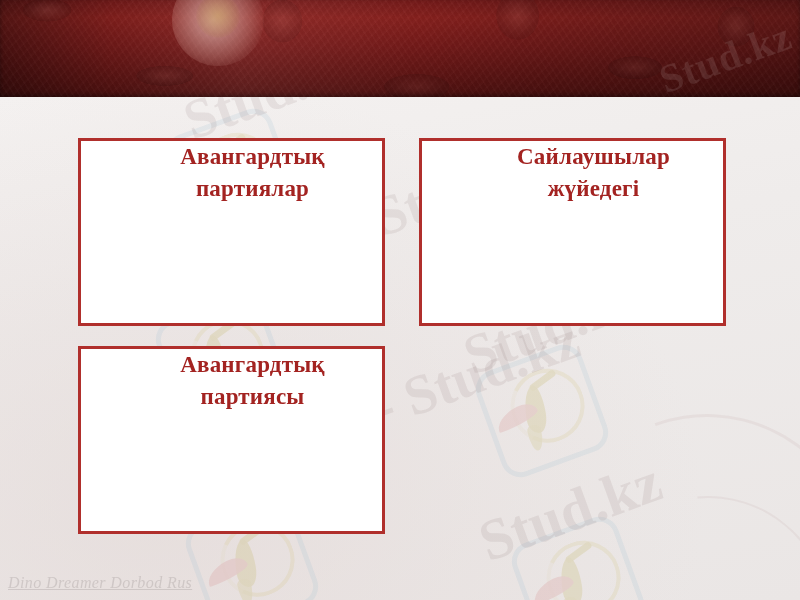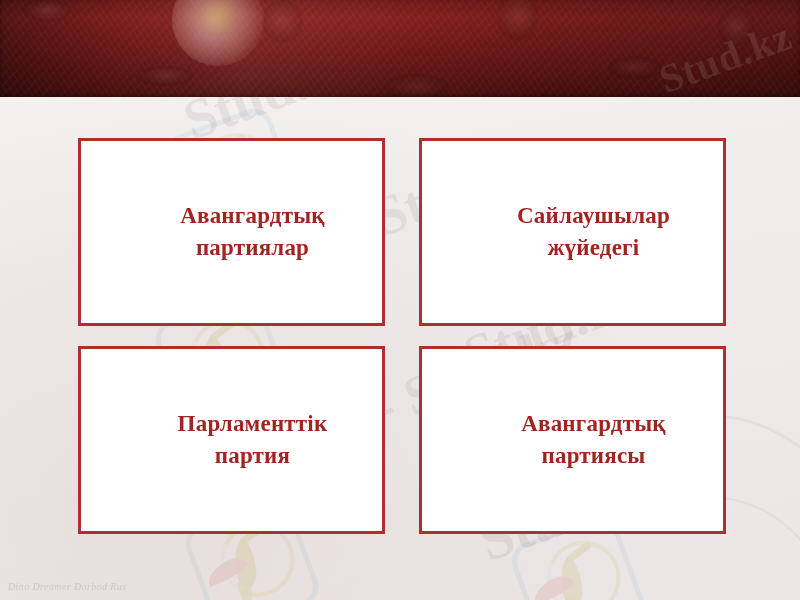--- a/index.html
+++ b/index.html
@@ -211,21 +211,20 @@
     display: grid;
     grid-template-columns: 307px 307px;
     grid-template-rows: 188px 188px;
     column-gap: 34px;
     row-gap: 20px;
   }
   .cell {
     background: #ffffff;
     border: 3px solid #b02f2c;
     display: flex;
-    align-items: center;
     justify-content: center;
     text-align: center;
     box-sizing: border-box;
     padding-left: 42px;
   }
   .cell-label {
     font-family: "Liberation Serif", serif;
     font-weight: bold;
     font-size: 23px;
     line-height: 32px;
@@ -235,24 +234,25 @@
   }
 
   
   .footer-credit {
     position: absolute;
     left: 8px;
     bottom: 8px;
     z-index: 3;
     font-family: "Liberation Serif", serif;
     font-style: italic;
-    font-size: 10px;
+    font-size: 16px;
     color: rgba(120,110,110,.22);
     letter-spacing: .4px;
     white-space: nowrap;
+    text-decoration: underline;
   }
 </style>
 </head>
 <body>
 
 <div class="slide">
 
   <div class="header">
     <div class="tex"></div>
     <div class="blotch"></div>
@@ -316,24 +316,20 @@
   <div class="grid">
     <div class="cell">
       <div class="cell-label">Авангардтық
 партиялар</div>
     </div>
     <div class="cell">
       <div class="cell-label">Сайлаушылар
 жүйедегі</div>
     </div>
     <div class="cell">
-      <div class="cell-label">Парламенттік
-партия</div>
-    </div>
-    <div class="cell">
       <div class="cell-label">Авангардтық
 партиясы</div>
     </div>
   </div>
 
   <div class="footer-credit">Dino Dreamer Dorbod Rus</div>
 
 </div>
 
 </body></html>

